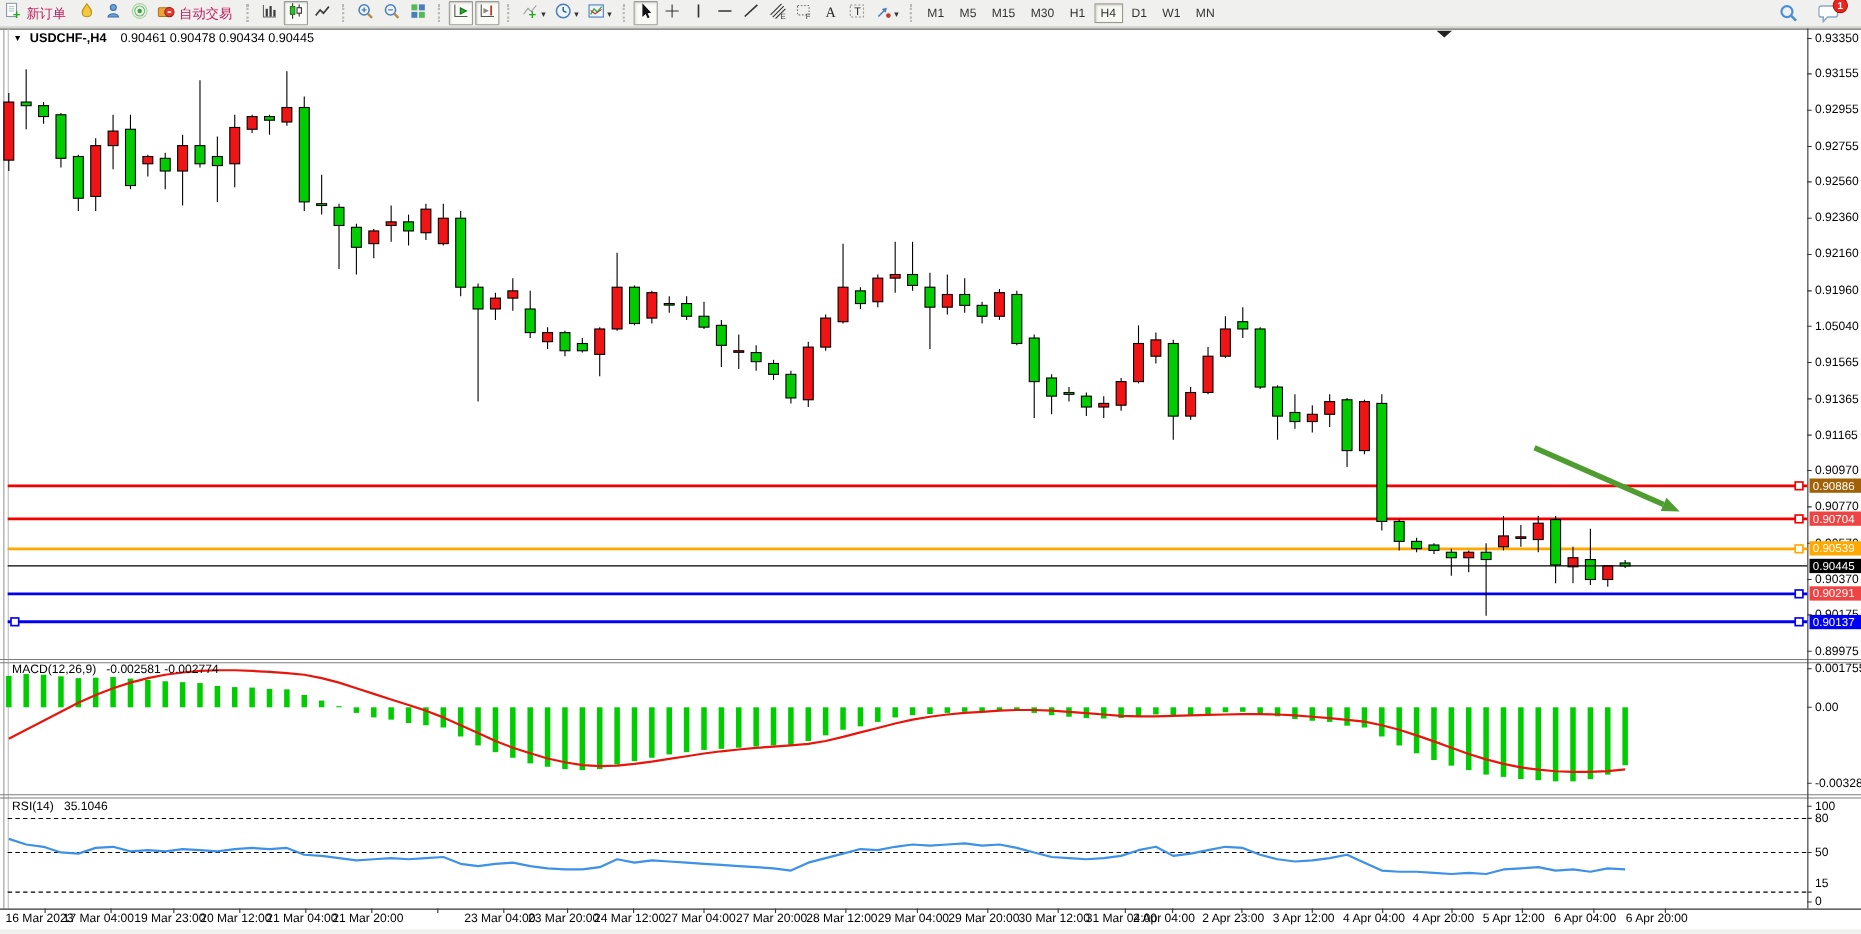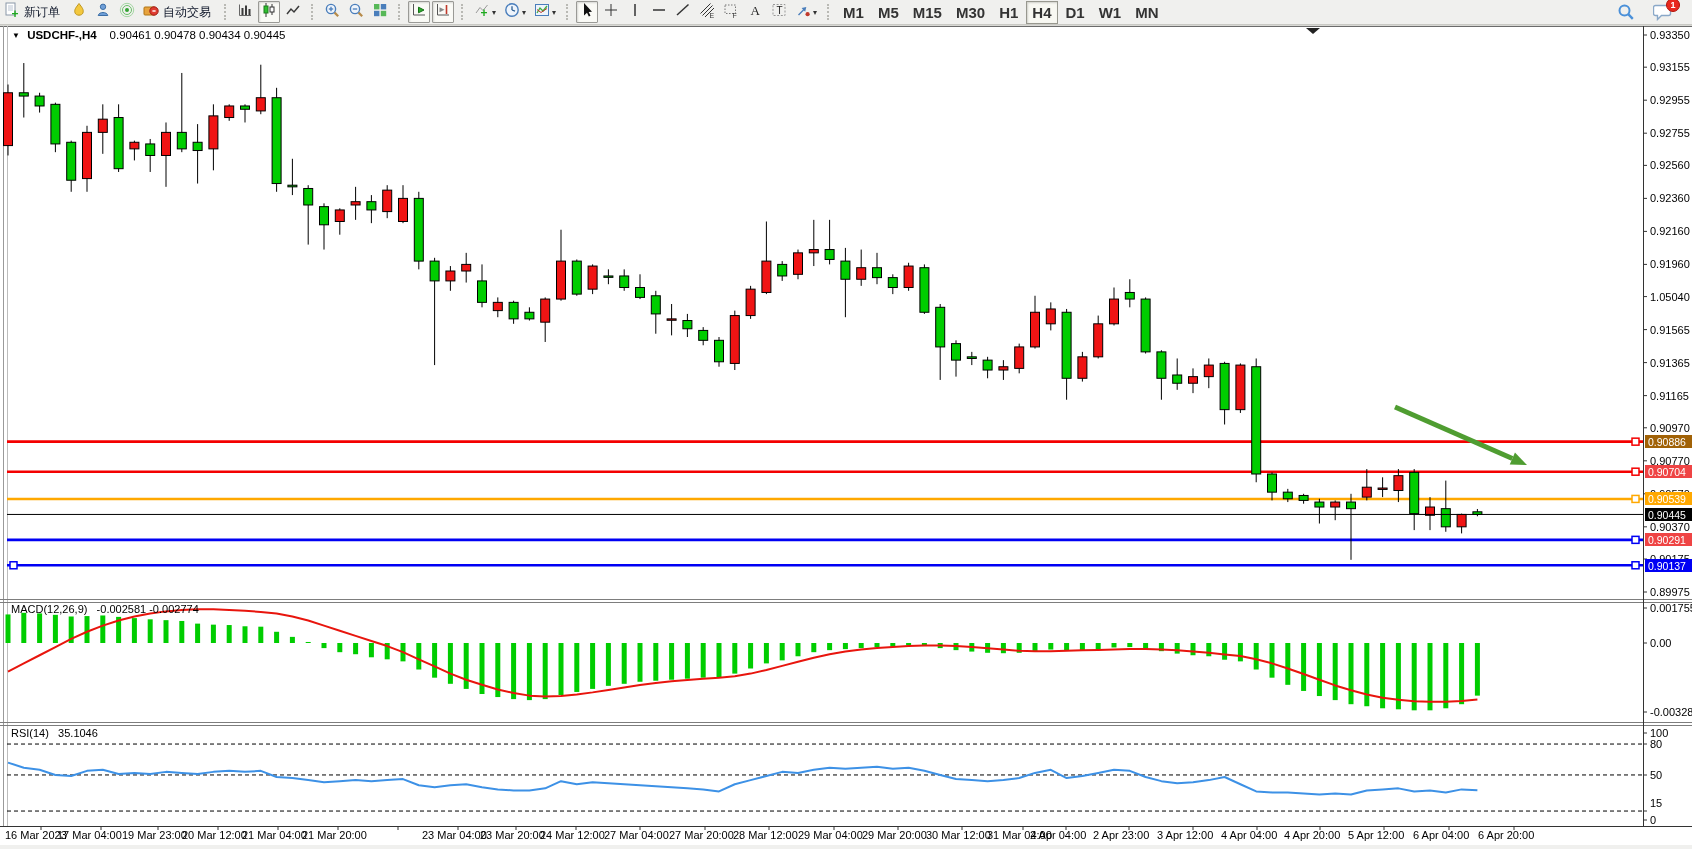--- a/index.html
+++ b/index.html
@@ -6,23 +6,23 @@
     font-family:"Liberation Sans", sans-serif;}
   #app{position:relative;width:1692px;height:849px;background:#fff;}
   
   #toolbar{position:absolute;left:0;top:0;width:1692px;height:24px;background:#f0f0ee;
     border-bottom:1px solid #c9c9c4;display:flex;align-items:center;z-index:30;}
   .tb-group{display:flex;align-items:center;height:24px;}
   .tb-sep{width:2px;height:16px;border-left:2px dotted #b9b9b4;margin:0 5px 0 6px;}
   .tb-btn{display:inline-flex;align-items:center;height:20px;padding:0 2px;margin:1px;
     border:1px solid transparent;border-radius:1px;cursor:default;}
   .tb-btn.pressed{border:1px solid #9a9a96;background:#fafaf6;box-shadow:inset 1px 1px 2px rgba(0,0,0,.14);}
-  .tb-label{font-size:12px;color:#0f172a;margin:0 3px 0 4px;white-space:nowrap;}
+  .tb-label{font-size:12px;color:#be185d;margin:0 3px 0 4px;white-space:nowrap;}
   .caret{font-size:8px;color:#333;margin-left:2px;}
-  .tf-btn{font-size:15px;font-weight:bold;color:#333;padding:2px 5px;margin:0 1px;border:1px solid transparent;}
+  .tf-btn{font-size:11px;font-weight:normal;color:#333;padding:2px 5px;margin:0 1px;border:1px solid transparent;}
   .tf-btn.active{border:1px solid #98988f;background:#f8f8f2;box-shadow:inset 1px 1px 2px rgba(0,0,0,.16);}
   #tb-right{margin-left:auto;display:flex;align-items:center;margin-right:10px;}
   .badge{position:absolute;right:-5px;top:-4px;background:#e8281e;color:#fff;font-size:9px;font-weight:bold;
     border-radius:50%;width:12px;height:12px;line-height:12px;text-align:center;border:1px solid #b01208;}
   
   #chart-svg{position:absolute;left:0;top:0;z-index:5;}
   #labels-layer{position:absolute;left:0;top:0;width:1692px;height:849px;z-index:10;pointer-events:none;}
   .axlbl{position:absolute;font-size:11px;color:#000;white-space:nowrap;}
   .tag{position:absolute;left:1645px;width:45px;height:12px;font-size:10.5px;color:#fff;
     padding:1px 0 0 3px;white-space:nowrap;}

